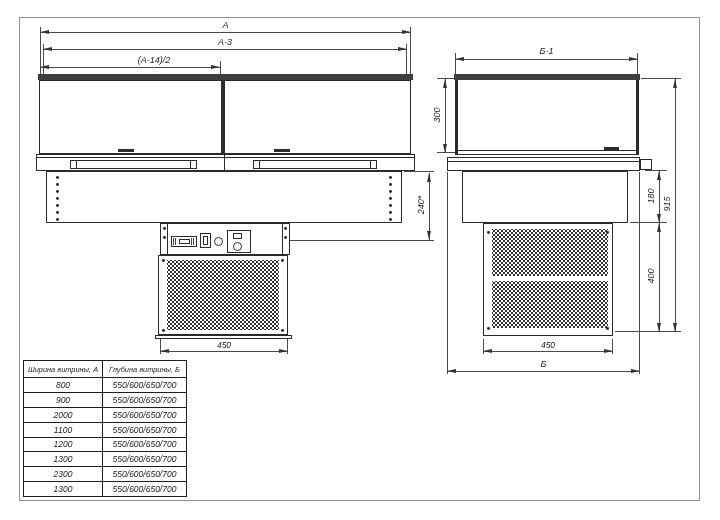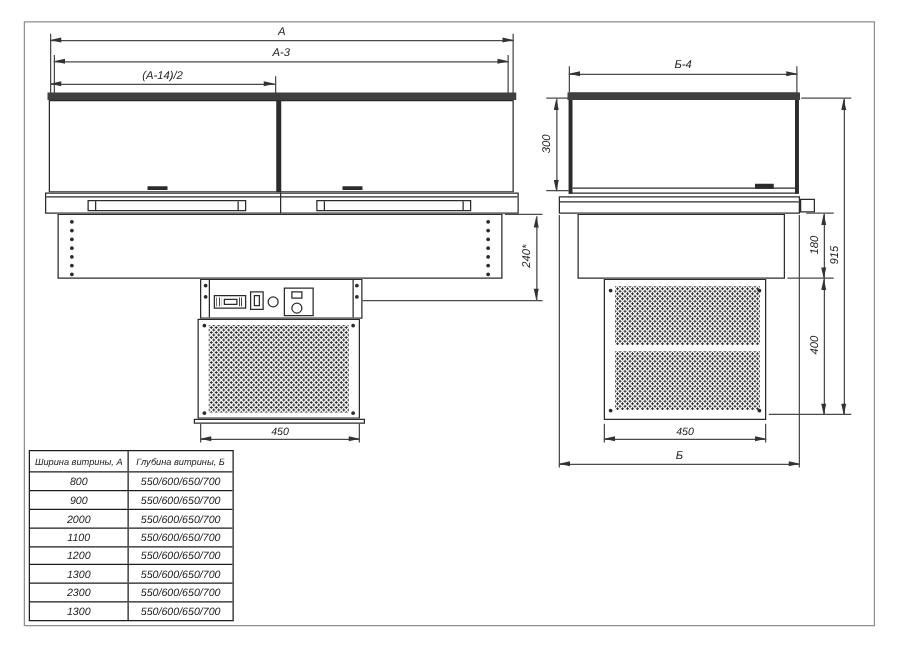--- a/index.html
+++ b/index.html
@@ -63,21 +63,21 @@
     <div class="dlab" style="left:40px;top:20px;width:371px;">А</div>
 
     <div class="dln" style="left:43px;top:49px;width:364px;height:1px;"></div>
     <div class="ar l" style="left:43px;top:47px;"></div>
     <div class="ar r" style="left:398px;top:47px;"></div>
     <div class="dlab" style="left:43px;top:37px;width:364px;">А-3</div>
 
     <div class="dln" style="left:40px;top:67px;width:180px;height:1px;"></div>
     <div class="ar l" style="left:40px;top:65px;"></div>
     <div class="ar r" style="left:211px;top:65px;"></div>
-    <div class="dlab" style="left:40px;top:55px;width:180px;">(А-14)/2</div>
+    <div class="dlab" style="left:40px;top:55px;width:180px;padding-left:24px;">(А-14)/2</div>
 
     <div class="fill" style="left:38px;top:74px;width:375px;height:6px;"></div>
     <div class="bx" style="left:39px;top:80px;width:372px;height:74px;border-width:1.5px;"></div>
     <div class="ln" style="left:221px;top:80px;width:4px;height:74px;"></div>
     <div class="ln" style="left:118px;top:149px;width:16px;height:3px;"></div>
     <div class="ln" style="left:274px;top:149px;width:16px;height:3px;"></div>
 
     <div class="bx" style="left:36px;top:154px;width:379px;height:17px;"></div>
     <div class="ln" style="left:37px;top:157px;width:377px;height:1px;"></div>
     <div class="ln" style="left:224px;top:154px;width:1px;height:17px;"></div>
@@ -149,21 +149,21 @@
     <div class="dlab" style="left:160px;top:340px;width:128px;font-size:8.5px;">450</div>
   </div>
 
   <div>
 
     <div class="dln" style="left:455px;top:53px;width:1px;height:22px;"></div>
     <div class="dln" style="left:637px;top:53px;width:1px;height:22px;"></div>
     <div class="dln" style="left:455px;top:59px;width:183px;height:1px;"></div>
     <div class="ar l" style="left:455px;top:57px;"></div>
     <div class="ar r" style="left:629px;top:57px;"></div>
-    <div class="dlab" style="left:455px;top:46px;width:183px;">Б-4</div>
+    <div class="dlab" style="left:455px;top:46px;width:183px;">Б-1</div>
 
     <div class="bx thin" style="left:455px;top:74px;width:184px;height:81px;"></div>
     <div class="fill" style="left:454px;top:74px;width:186px;height:6px;"></div>
     <div class="ln" style="left:455px;top:80px;width:3px;height:75px;"></div>
     <div class="ln" style="left:636px;top:80px;width:3px;height:75px;"></div>
     <div class="ln" style="left:458px;top:150px;width:178px;height:1px;"></div>
     <div class="ln" style="left:604px;top:147px;width:15px;height:4px;"></div>
 
     <div class="bx" style="left:447px;top:157px;width:193px;height:14px;"></div>
     <div class="ln" style="left:448px;top:161px;width:191px;height:1px;"></div>

